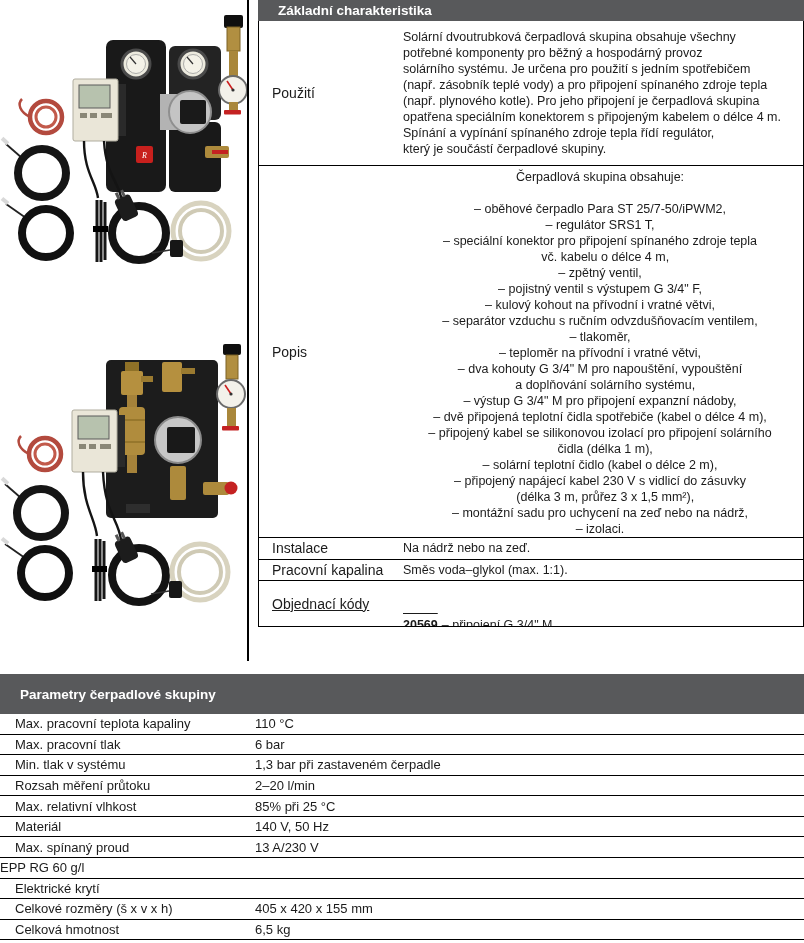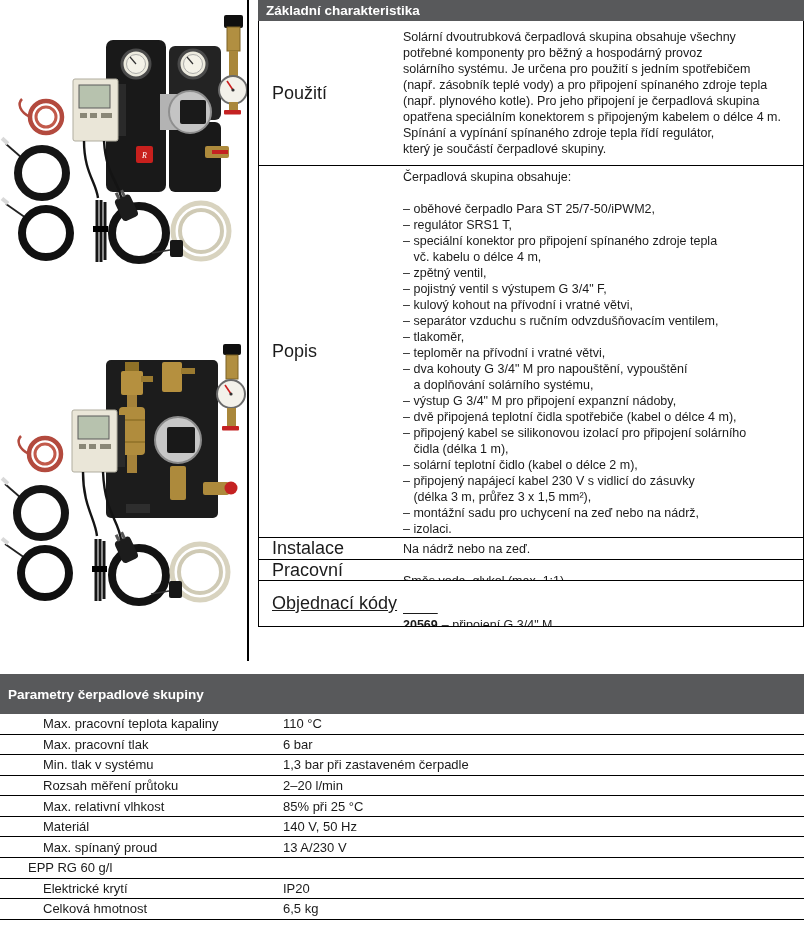--- a/index.html
+++ b/index.html
@@ -8,43 +8,43 @@
   .page { position:relative; width:804px; height:943px; background:#fff; overflow:hidden; }
 
   
   .photo-col { position:absolute; left:0; top:0; width:247px; height:662px; }
   .photo { display:block; }
   .col-divider { position:absolute; left:247px; top:0; width:1.5px; height:661px; background:#000; }
 
   
   .char-table { position:absolute; left:258px; top:0; width:546px; height:668px; }
   .bar { height:21px; background:#58595b; color:#fff; font-weight:bold;
-         font-size:13.5px; display:flex; align-items:center; padding-left:8px; }
+         font-size:13.5px; display:flex; align-items:center; padding-left:20px; }
   .char-body { border-left:1.4px solid #000; border-right:1.4px solid #000;
                border-bottom:1.4px solid #000; }
   .c-row { display:grid; grid-template-columns:144px 1fr; border-bottom:1.4px solid #000; overflow:hidden; }
   .c-row:last-child { border-bottom:none; }
-  .c-label { display:flex; align-items:center; padding-left:13px; font-size:18px; }
+  .c-label { display:flex; align-items:center; padding-left:13px; font-size:14px; }
   .c-value { font-size:12.5px; line-height:16px; white-space:pre-wrap;
              padding:5px 6px 0 0; overflow:hidden; }
   .c-value.single { display:flex; align-items:center; padding-top:0; white-space:normal; }
   .h-pouziti { height:145px; } .h-pouziti .c-value { padding-top:8px; }
-  .h-popis   { height:372px; } .h-popis .c-value { padding-top:3px; }
+  .h-popis   { height:372px; } .h-popis .c-value { padding-top:3px;text-align:center; }
   .h-mereni  { height:42px;  }
   .h-line1   { height:21.5px; }
   .h-kody    { height:45px;text-decoration:underline;  }
   .codes { padding-top:3px; }
   .code-line { font-size:12.5px; line-height:19px; }
   .code { font-weight:bold; margin-right:4px; }
 
   
   .params-table { position:absolute; left:0; top:674px; width:804px; height:269px; }
   .params-table .bar { height:40px; }
   .p-row { display:grid; grid-template-columns:255px 1fr; align-items:center;
-           height:20.58px; border-bottom:1.4px solid #000; font-size:13px;padding-left:28px; }
+           height:20.58px; border-bottom:1.4px solid #000; font-size:13px; }
   .p-label { padding-left:15px; }
 </style>
 </head>
 <body>
 
 <div class="page">
 
   <div class="photo-col">
 
     <svg class="photo" width="247" height="332" viewBox="0 0 247 332" xmlns="http://www.w3.org/2000/svg">
@@ -292,21 +292,24 @@
     </div>
     <div class="p-row">
       <div class="p-label">Max. spínaný proud</div>
       <div class="p-value">13 A/230 V</div>
     </div>
     <div class="p-row">
       <div class="p-value">EPP RG 60 g/l</div>
     </div>
     <div class="p-row">
       <div class="p-label">Elektrické krytí</div>
-      <div class="p-value">IP20</div>
+    </div>
+    <div class="p-row">
+      <div class="p-label">Celkové rozměry (š x v x h)</div>
+      <div class="p-value">405 x 420 x 155 mm</div>
     </div>
     <div class="p-row">
       <div class="p-label">Celková hmotnost</div>
       <div class="p-value">6,5 kg</div>
     </div>
   </div>
 
 </div>
 
 </body></html>

